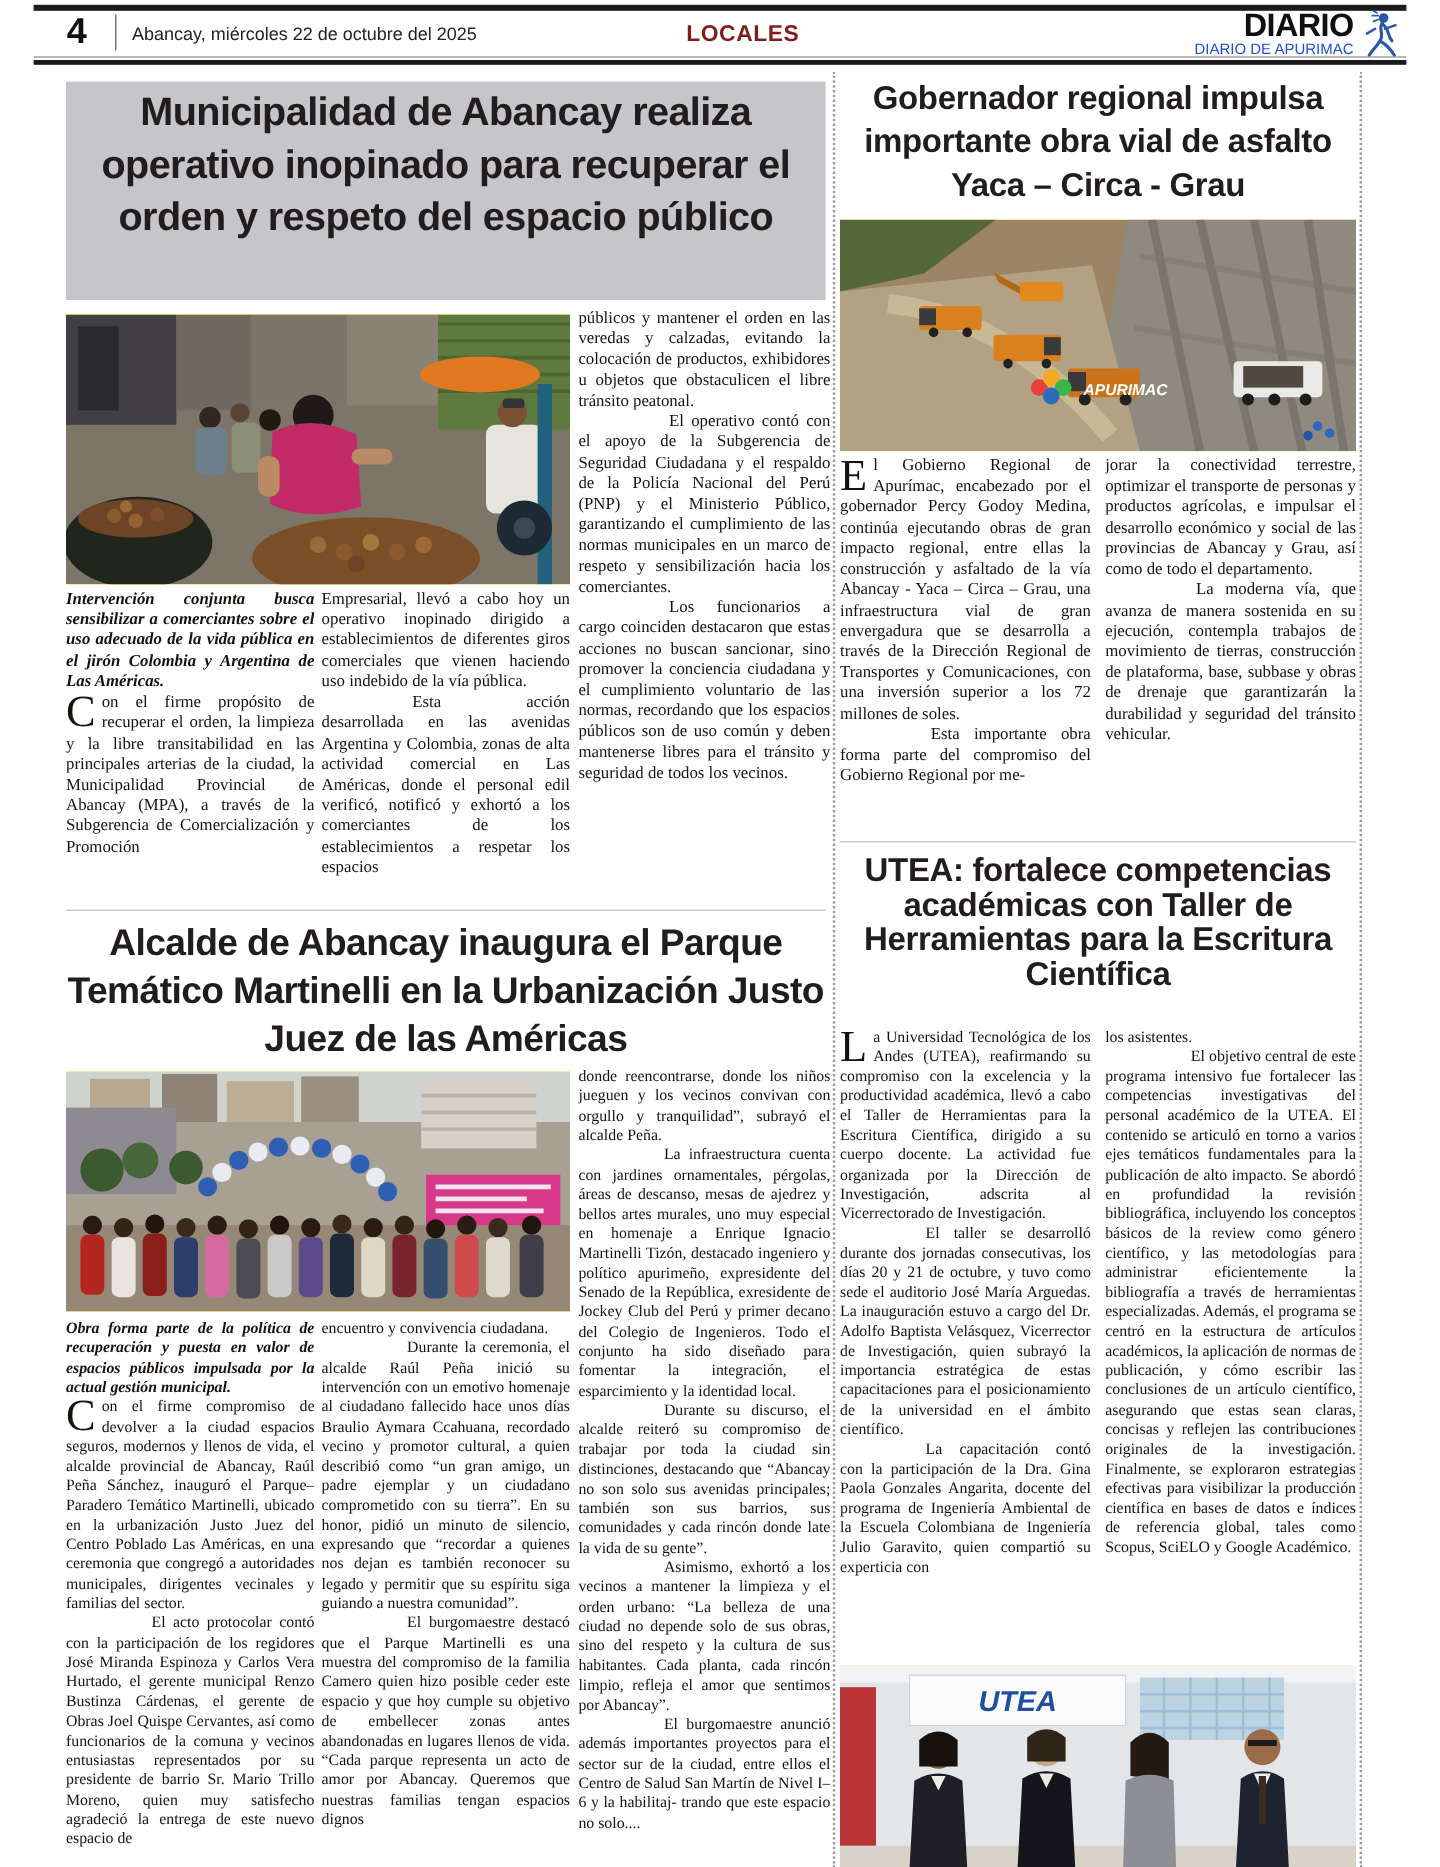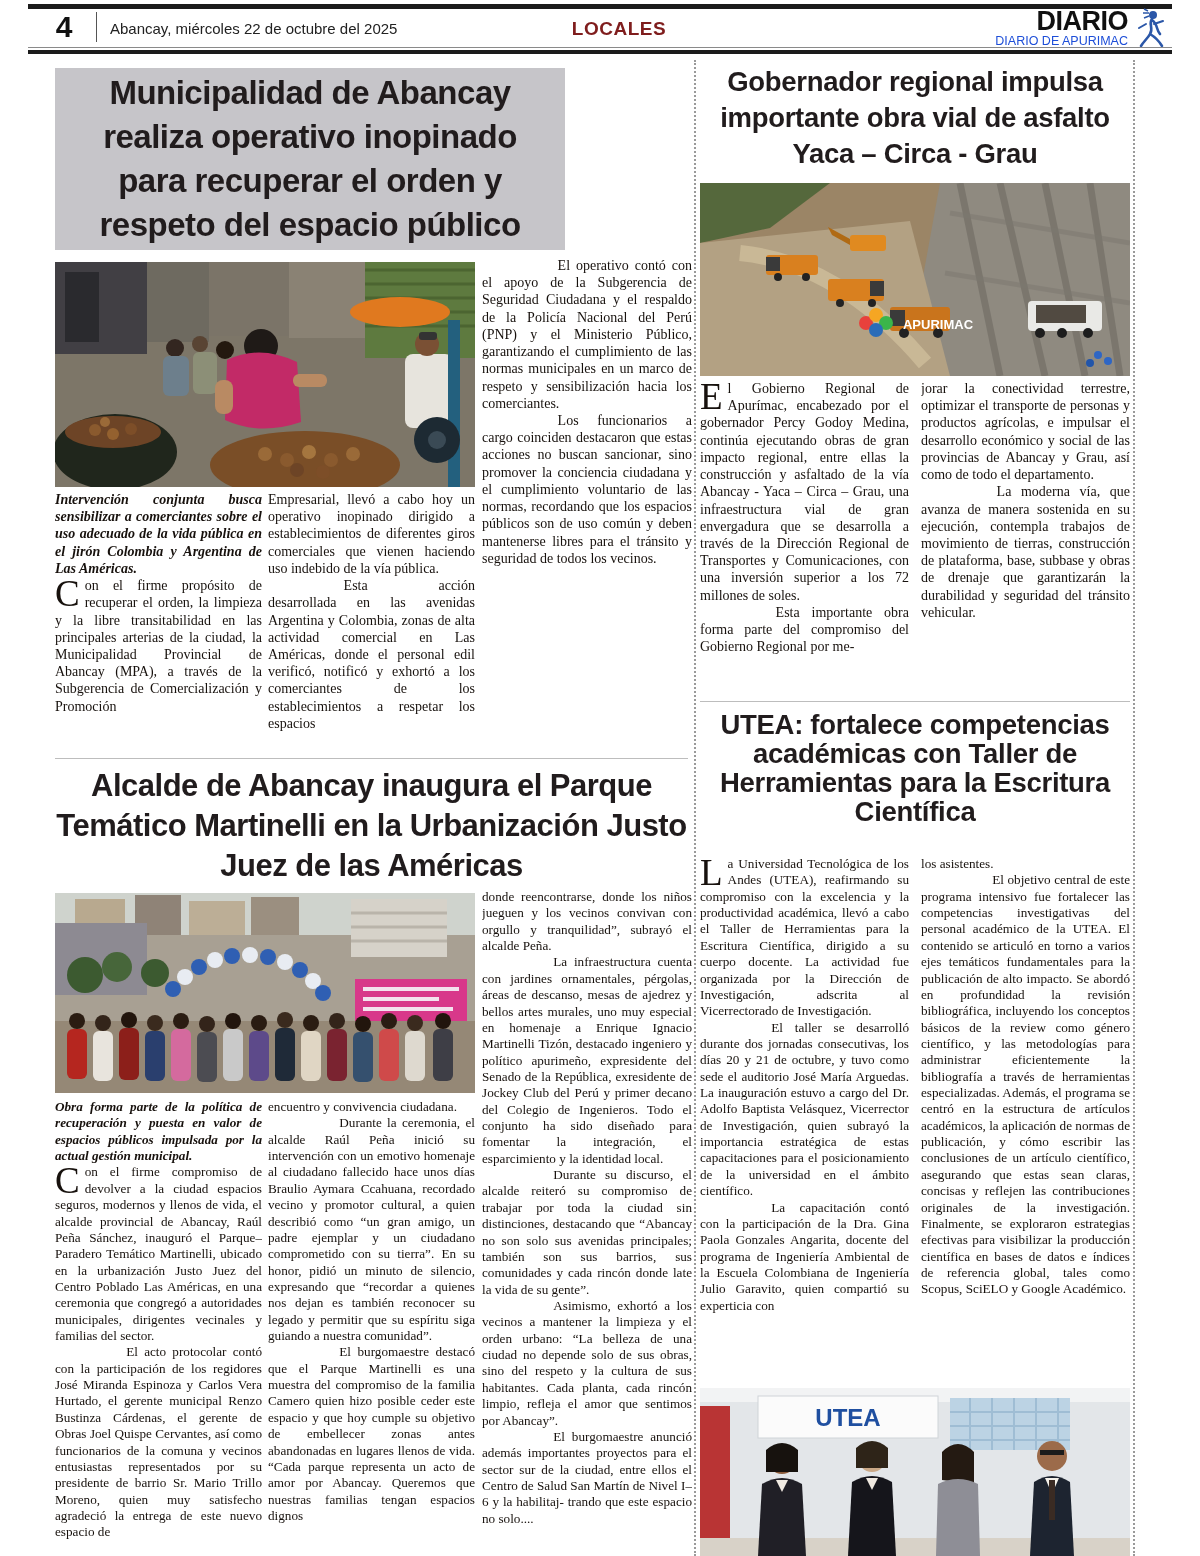--- a/index.html
+++ b/index.html
@@ -25,21 +25,21 @@
   
   .vdiv { top:60px; height:1496px; width:0; border-left:2px dotted #9a9a9a; }
   #vdiv-mid   { left:694px; }
   #vdiv-right { left:1133px; }
   .hdiv { height:0; border-top:1px solid #bdbdbd; }
   #hdiv-left  { left:55px;  top:758px; width:633px; }
   #hdiv-right { left:700px; top:701px; width:430px; }
 
   
   .hl { font-family:"Liberation Sans",sans-serif; font-weight:bold; text-align:center; color:#211c1d; }
-  #h1box { left:55px; top:68px; width:510px; height:182px; background:#c6c5c9;
+  #h1box { left:55px; top:68px; width:633px; height:182px; background:#c6c5c9;
            font-size:33px; line-height:44px; padding:3px 10px; letter-spacing:-.5px;}
   #h2box { left:700px; top:64px; width:430px; font-size:27.5px; line-height:36px; letter-spacing:-.3px;}
   #h3box { left:55px; top:766px; width:633px; font-size:31px; line-height:40px; letter-spacing:-.5px;}
   #h4box { left:700px; top:710px; width:430px; font-size:27.5px; line-height:29px; letter-spacing:-.3px;}
 
   
   .bt    { font-size:14px;  line-height:1.23; text-align:justify; overflow:hidden; }
   .bt-sm { font-size:13.2px; line-height:1.24; text-align:justify; overflow:hidden; }
   .bt p, .bt-sm p { margin:0; }
   p.ind  { text-indent:5.4em; }
@@ -52,21 +52,21 @@
   #a1colC { left:482px; top:257px;  width:210px; height:494px; }
   #a2colA { left:700px; top:380px;  width:209px; height:312px; }
   #a2colB { left:921px; top:380px;  width:209px; height:312px; }
   #a3colA { left:55px;  top:1099px; width:207px; height:457px; }
   #a3colB { left:268px; top:1099px; width:207px; height:457px; }
   #a3colC { left:482px; top:889px;  width:210px; height:667px; }
   #a4colA { left:700px; top:856px;  width:209px; height:528px; }
   #a4colB { left:921px; top:856px;  width:209px; height:528px; }
 
   
-  .photo { overflow:hidden; background:#fde047; }
+  .photo { overflow:hidden; background:#fde047;font-style:italic; }
   #photo1 { left:55px;  top:262px;  width:420px; height:225px; }
   #photo2 { left:700px; top:183px;  width:430px; height:193px; }
   #photo3 { left:55px;  top:893px;  width:420px; height:200px; }
   #photo4 { left:700px; top:1388px; width:430px; height:168px; }
   .photo svg { display:block; width:100%; height:100%; }
 </style>
 </head>
 <body>
 
 <div id="page">
@@ -141,20 +141,21 @@
 
   <div class="abs bt" id="a1colA">
     <p class="cap">Intervención conjunta busca sensibilizar a comerciantes sobre el uso adecuado de la vida pública en el jirón Colombia y Argentina de Las Américas.</p>
     <p><span class="drop">C</span><span>on el firme propósito de recuperar el orden, la limpieza y la libre transitabilidad en las principales arterias de la ciudad, la Municipalidad Provincial de Abancay (MPA), a través de la Subgerencia de Comercialización y Promoción</span></p>
   </div>
   <div class="abs bt" id="a1colB">
     <p>Empresarial, llevó a cabo hoy un operativo inopinado dirigido a establecimientos de diferentes giros comerciales que vienen haciendo uso indebido de la vía pública.</p>
     <p class="ind">Esta acción desarrollada en las avenidas Argentina y Colombia, zonas de alta actividad comercial en Las Américas, donde el personal edil verificó, notificó y exhortó a los comerciantes de los establecimientos a respetar los espacios</p>
   </div>
   <div class="abs bt" id="a1colC">
+    <p>públicos y mantener el orden en las veredas y calzadas, evitando la colocación de productos, exhibidores u objetos que obstaculicen el libre tránsito peatonal.</p>
     <p class="ind">El operativo contó con el apoyo de la Subgerencia de Seguridad Ciudadana y el respaldo de la Policía Nacional del Perú (PNP) y el Ministerio Público, garantizando el cumplimiento de las normas municipales en un marco de respeto y sensibilización hacia los comerciantes.</p>
     <p class="ind">Los funcionarios a cargo coinciden destacaron que estas acciones no buscan sancionar, sino promover la conciencia ciudadana y el cumplimiento voluntario de las normas, recordando que los espacios públicos son de uso común y deben mantenerse libres para el tránsito y seguridad de todos los vecinos.</p>
   </div>
 
   <div class="abs hl" id="h2box">Gobernador regional impulsa importante obra vial de asfalto Yaca – Circa - Grau</div>
 
   <div class="abs photo" id="photo2">
     <svg viewBox="0 0 430 193" preserveAspectRatio="none">
       <rect width="430" height="193" fill="#9b8566"></rect>
       <polygon points="240,0 430,0 430,193 205,193" fill="#8f8a80"></polygon>

